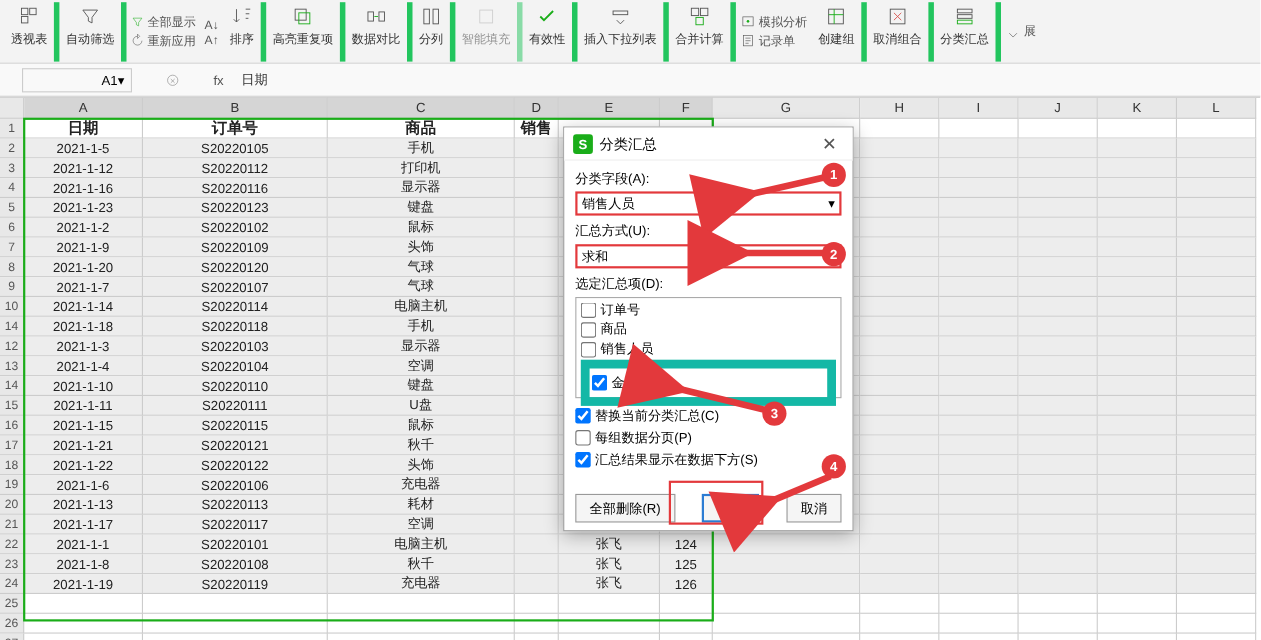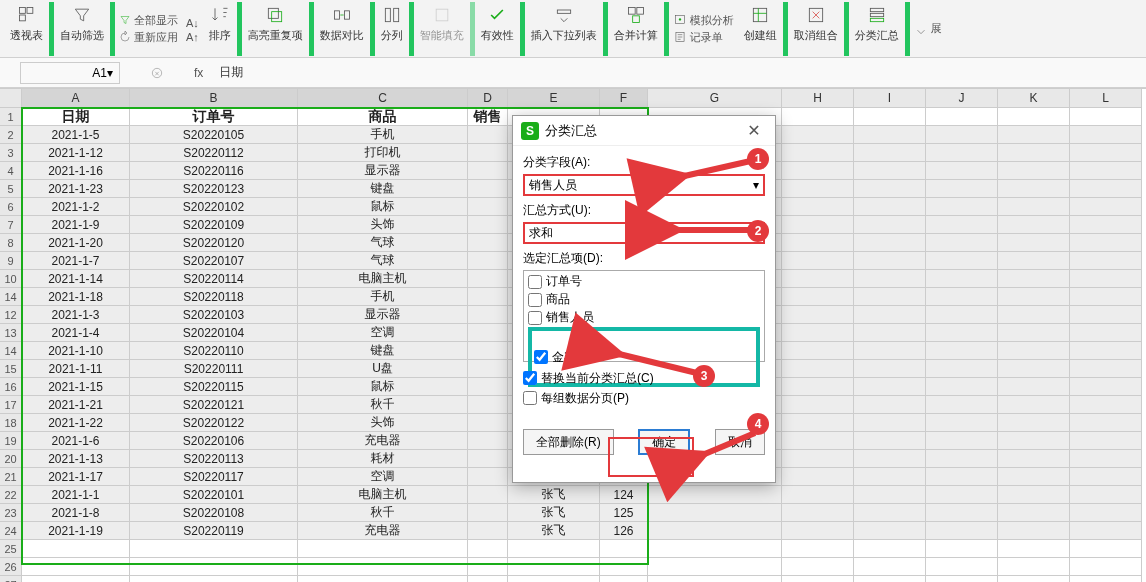--- a/index.html
+++ b/index.html
@@ -42,21 +42,21 @@
   .dialog .titlebar .logo{width:18px;height:18px;background:#1aad19;border-radius:3px;display:flex;align-items:center;justify-content:center;color:#fff;font-weight:bold;font-size:12px;}
   .dialog .titlebar .t{flex:1;font-size:13px;}
   .dialog .close{width:26px;height:26px;display:flex;align-items:center;justify-content:center;cursor:pointer;font-size:16px;color:#555;}
   .dialog .body{padding:6px 10px;}
   .dialog label.sect{display:block;margin-top:2px;margin-bottom:3px;}
   .dialog .combo{width:242px;height:22px;border:1px solid #aaa;display:flex;align-items:center;padding:0 4px;justify-content:space-between;margin-bottom:6px;}
   .dialog .combo.redbox{border:2px solid #e3393c;}
   .dialog .listbox{width:242px;height:92px;border:1px solid #aaa;padding:2px 4px;display:flex;flex-direction:column;gap:1px;margin-bottom:6px;}
   .dialog .chk{display:flex;align-items:center;gap:4px;height:20px;}
   .dialog .chk input{width:14px;height:14px;}
-  .dialog .redwrap{border:4px solid #14b8a6;padding:16px 2px;display:inline-flex;}
+  .dialog .redwrap{border:8px solid #14b8a6;padding:3px 2px;display:inline-flex;}
   .dialog .btnrow{display:flex;justify-content:space-between;margin-top:21px;}
   .dialog button{height:26px;padding:0 12px;border:1px solid #999;background:#f5f5f5;font-size:12px;}
   .dialog button.primary{border:2px solid #2b7cd3;}
   .outerred{position:absolute;border:2px solid #e3393c;pointer-events:none;}
 
   
   .arrow { position:absolute; pointer-events:none; }
   .arrow svg { overflow:visible; }
   .badge { position:absolute; width:22px;height:22px;border-radius:50%;background:#e3393c;color:#fff;display:flex;align-items:center;justify-content:center;font-size:12px;font-weight:bold; }
 
@@ -705,20 +705,24 @@
         </span>
     </div>
     <label class="chk">
         <input type="checkbox" checked="" style="">
         <span>替换当前分类汇总(C)</span>
       </label>
     <label class="chk">
         <input type="checkbox" style="">
         <span>每组数据分页(P)</span>
       </label>
+    <label class="chk">
+        <input type="checkbox" checked="" style="">
+        <span>汇总结果显示在数据下方(S)</span>
+      </label>
     <div class="btnrow">
       <button>全部删除(R)</button>
       <button class="primary">确定</button>
       <button>取消</button>
     </div>
   </div>
 </div>
 
 <div class="outerred" style="left:608px;top:437px;width:86px;height:40px;"></div>
 

